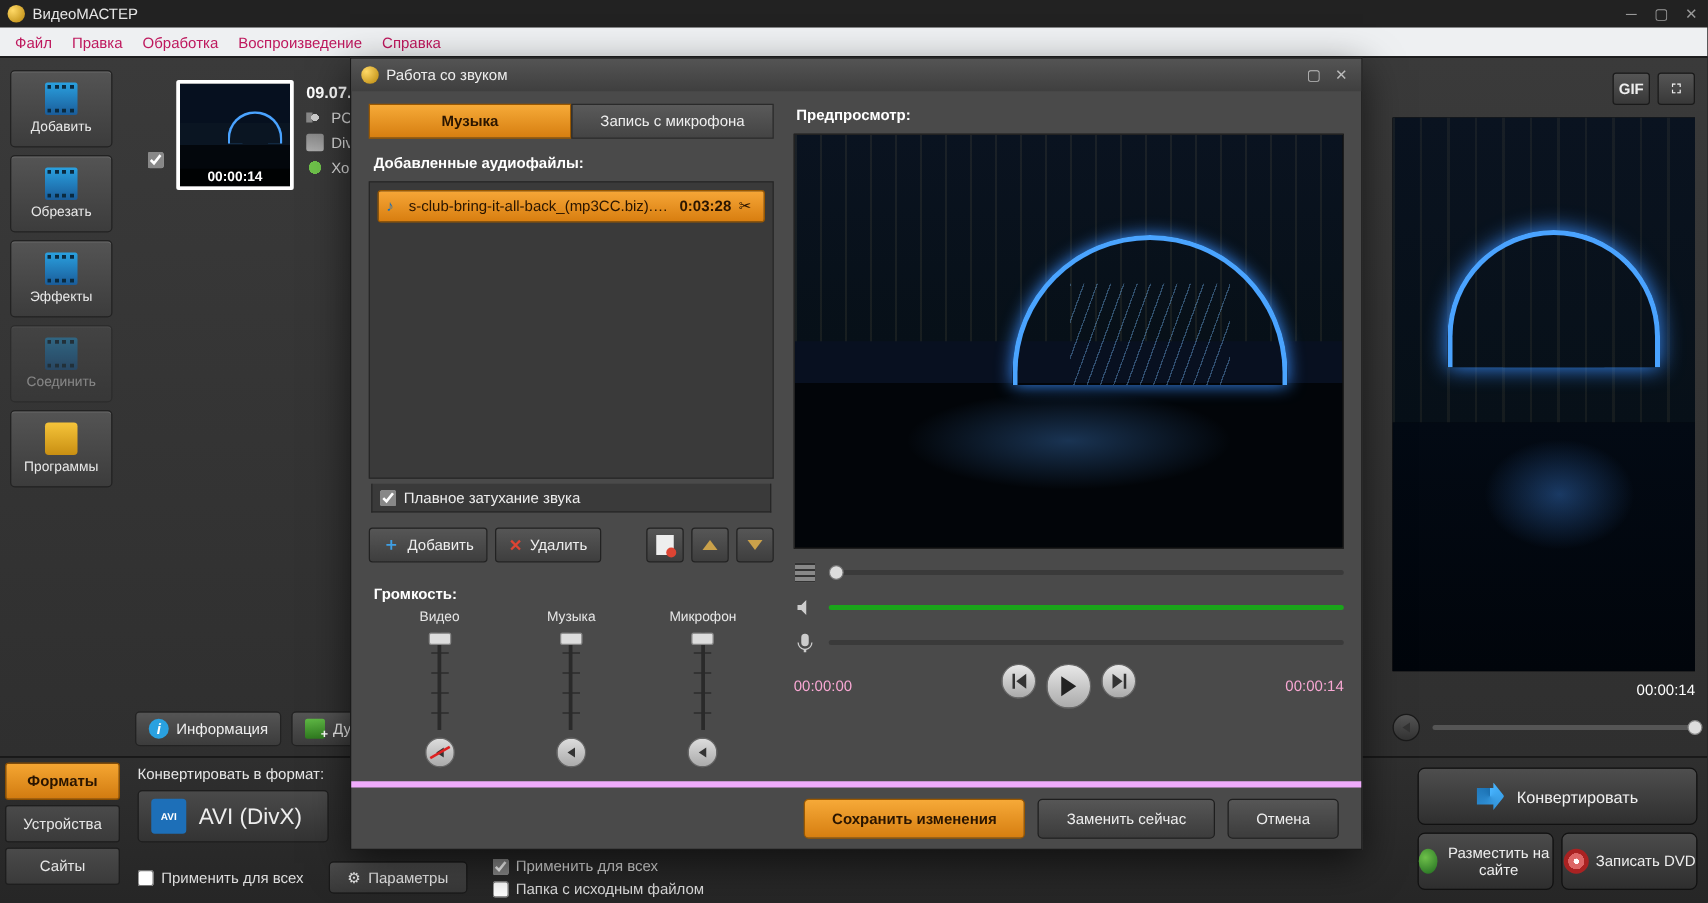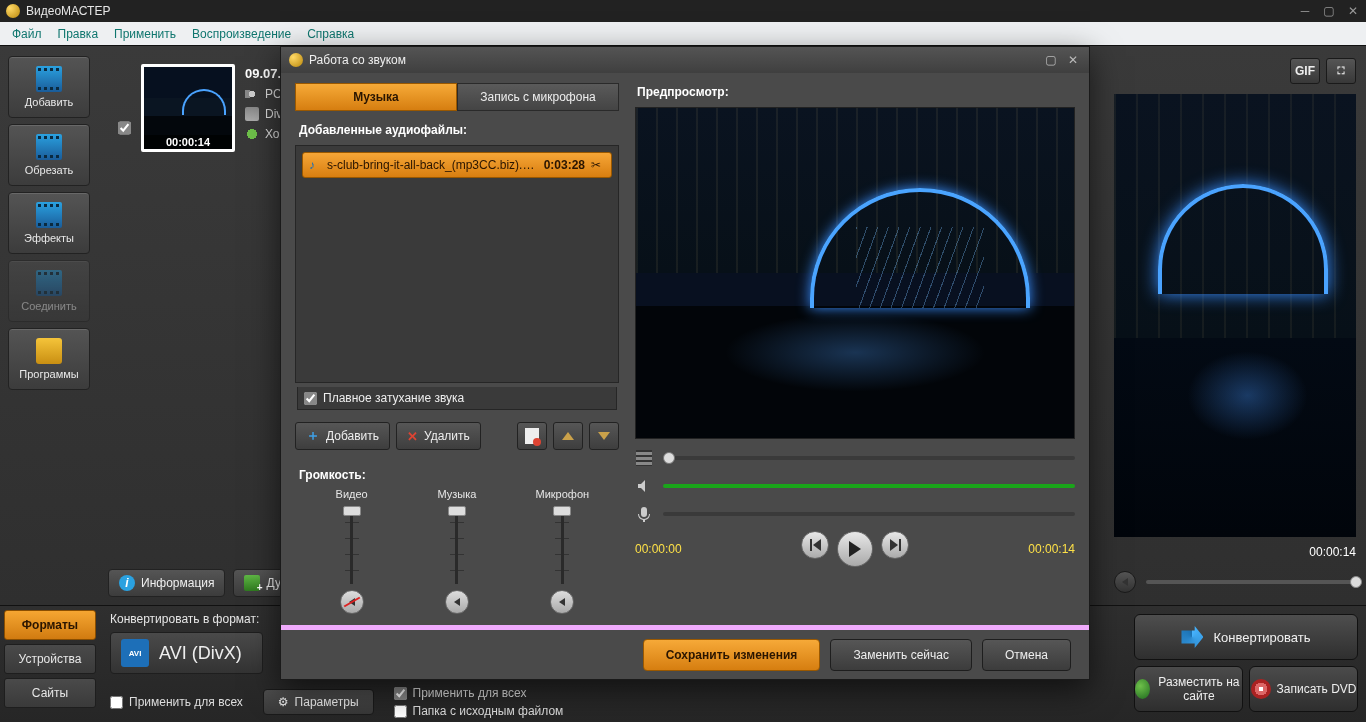--- a/index.html
+++ b/index.html
@@ -4,21 +4,21 @@
 <style>
 * { margin: 0; padding: 0; box-sizing: border-box; font-family: Tahoma, Arial, sans-serif; font-size: 12px; user-select: none; }
 html, body { width: 1366px; height: 722px; background: #1a1a1a; color: #ccc; overflow: hidden; }
 
 .titlebar { height: 22px; background: #222; display: flex; align-items: center; padding: 0 6px; color: #e6e6e6; }
 .titlebar .app-icon { width: 14px; height: 14px; background: radial-gradient(circle at 30% 30%, #ffd966, #b8860b); border-radius: 50%; margin-right: 6px; display:inline-block; }
 .titlebar .title { flex: 1; font-size: 12px; }
 .titlebar .win-btns { display: flex; gap: 10px; }
 .titlebar .win-btn { width: 14px; height: 12px; color: #999; cursor: pointer; display:flex; align-items:center; justify-content:center; }
 
-.menubar { height: 23px; background: #eef0f2; display: flex; align-items: center; padding: 0 4px; color: #0f766e; }
+.menubar { height: 23px; background: #eef0f2; display: flex; align-items: center; padding: 0 4px; color: #be185d; }
 .menubar .menu-item { padding: 3px 8px; cursor: pointer; }
 
 .workspace { position: relative; height: 560px; background: linear-gradient(#3a3a3a, #2f2f2f); border-top: 1px solid #111; display: flex; }
 
 
 .left-tools { width: 100px; padding: 10px 8px; display: flex; flex-direction: column; gap: 6px; }
 .tool-btn { width: 82px; height: 62px; background: linear-gradient(#545454,#3c3c3c); border: 1px solid #222; border-radius: 4px; display: flex; flex-direction: column; align-items: center; justify-content: center; cursor: pointer; box-shadow: inset 0 1px 0 rgba(255,255,255,.12); }
 .tool-btn.disabled { opacity: .45; }
 .tool-btn .ticon { width: 26px; height: 26px; }
 .tool-btn span { color: #e8e8e8; font-size: 11px; margin-top: 4px; }
@@ -150,21 +150,21 @@
 .track-rows{margin-top:10px;display:flex;flex-direction:column;gap:10px;}
 .track-row{display:flex;align-items:center;gap:10px;}
 .trk-ic{width:18px;height:18px;display:flex;align-items:center;justify-content:center;}
 .film-mini{width:16px;height:16px;background:#888;background-image:repeating-linear-gradient(#333 0 2px,transparent 2px 5px);}
 .spk-ic svg,.mic-ic svg{width:16px;height:16px;fill:#ccc;}
 .track-bar{flex:1;height:4px;background:#3a3a3a;border-radius:2px;position:relative;}
 .track-bar.green{background:linear-gradient(90deg,#1aa51a,#1aa51a);}
 .track-bar .tknob{position:absolute;left:0;top:-4px;width:12px;height:12px;border-radius:50%;background:#ddd;border:1px solid #777;}
 
 .transport{margin-top:8px;display:flex;align-items:center;}
-.t-time{color:#fde047;width:90px;}
+.t-time{color:#f9a8d4;width:90px;}
 .t-time.right{text-align:right;}
 .t-center{flex:1;display:flex;justify-content:center;gap:8px;}
 .t-btn{width:28px;height:28px;border-radius:50%;background:linear-gradient(#e8e8e8,#aaa);border:1px solid #666;display:flex;align-items:center;justify-content:center;cursor:pointer;}
 .t-btn.big{width:36px;height:36px;}
 .play-tri{width:0;height:0;border-top:8px solid transparent;border-bottom:8px solid transparent;border-left:12px solid #222;}
 .prev-ic,.next-ic{display:flex;align-items:center;}
 .prev-ic::before{content:"";width:2px;height:12px;background:#333;margin-right:1px;}
 .prev-ic::after{content:"";border-top:6px solid transparent;border-bottom:6px solid transparent;border-right:8px solid #333;}
 .next-ic::before{content:"";border-top:6px solid transparent;border-bottom:6px solid transparent;border-left:8px solid #333;}
 .next-ic::after{content:"";width:2px;height:12px;background:#333;margin-left:1px;}
@@ -184,21 +184,21 @@
   <div class="win-btns">
     <div class="win-btn">─</div>
     <div class="win-btn">▢</div>
     <div class="win-btn">✕</div>
   </div>
 </div>
 
 <div class="menubar">
   <div class="menu-item">Файл</div>
   <div class="menu-item">Правка</div>
-  <div class="menu-item">Применить</div>
+  <div class="menu-item">Обработка</div>
   <div class="menu-item">Воспроизведение</div>
   <div class="menu-item">Справка</div>
 </div>
 
 <div class="workspace">
 
   <div class="left-tools">
     <div class="tool-btn">
       <div class="ticon film-ic"></div>
       <span>Добавить</span>

